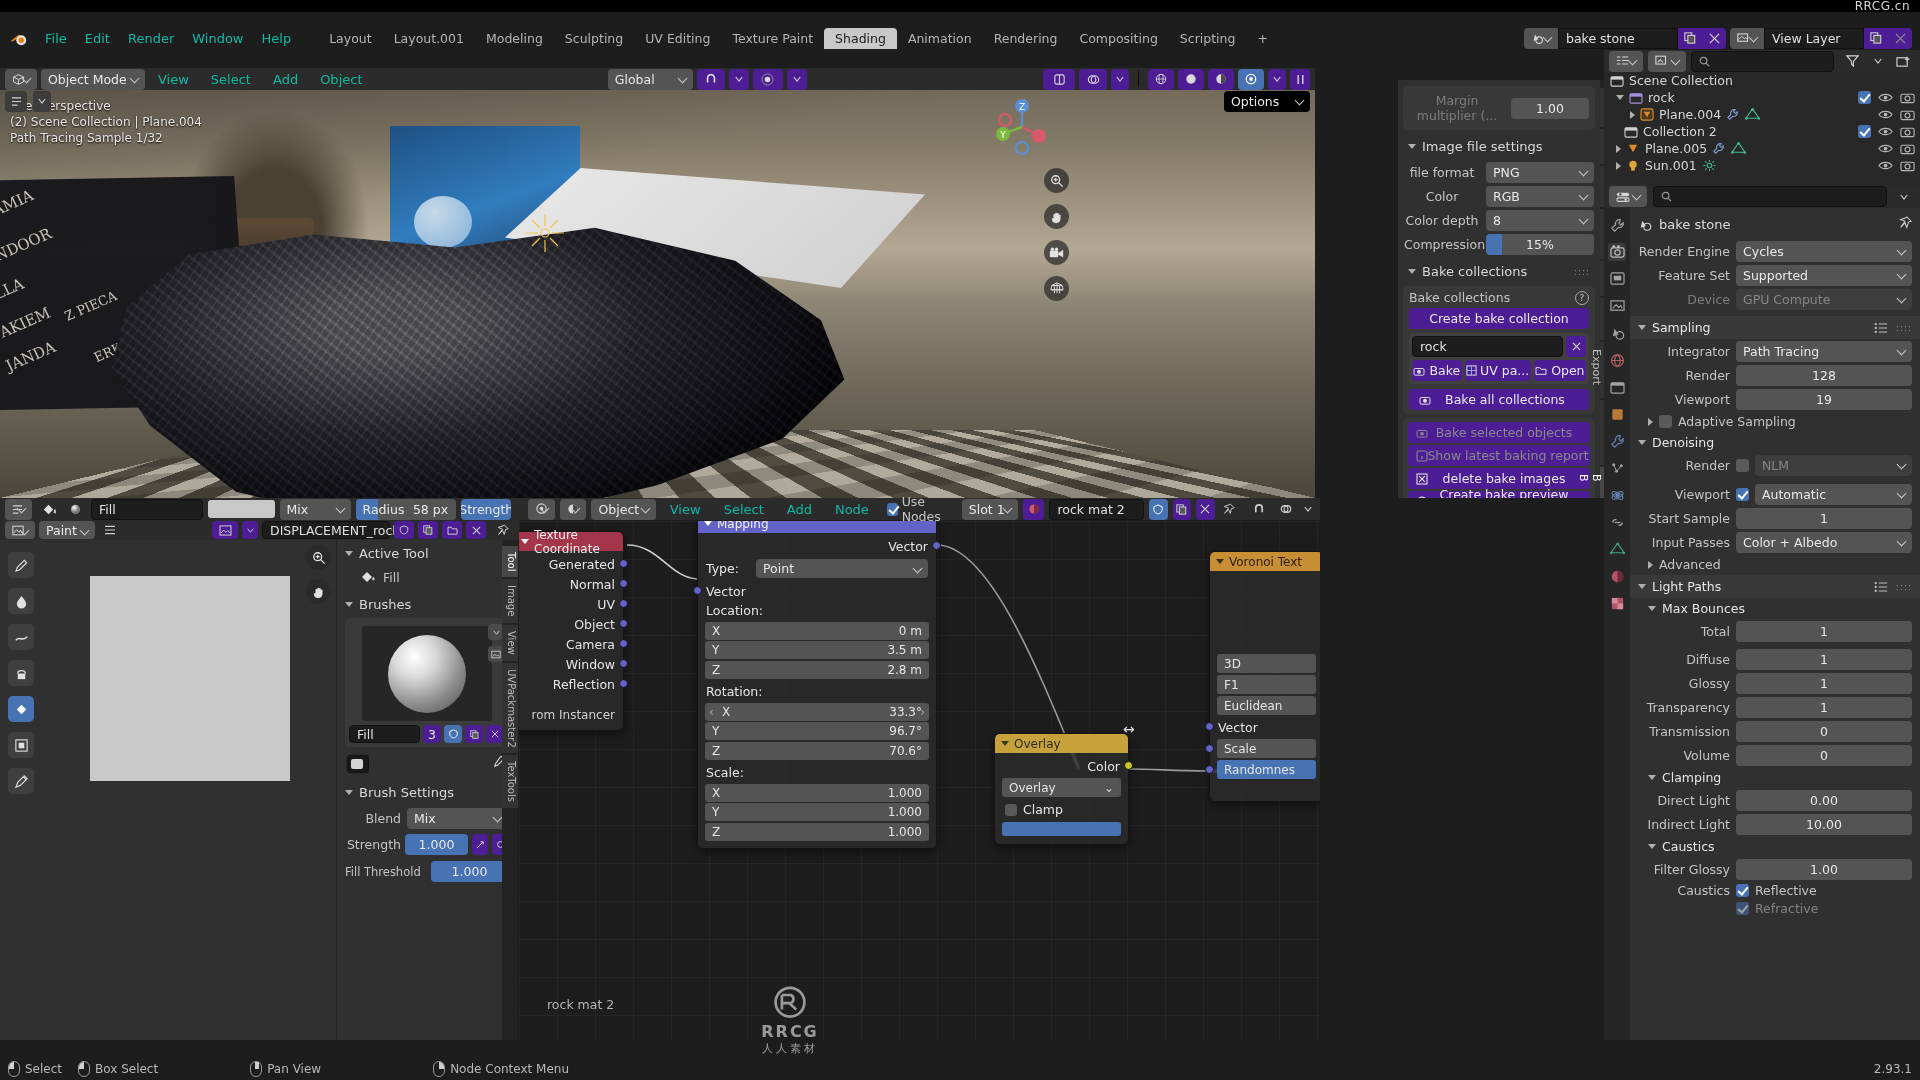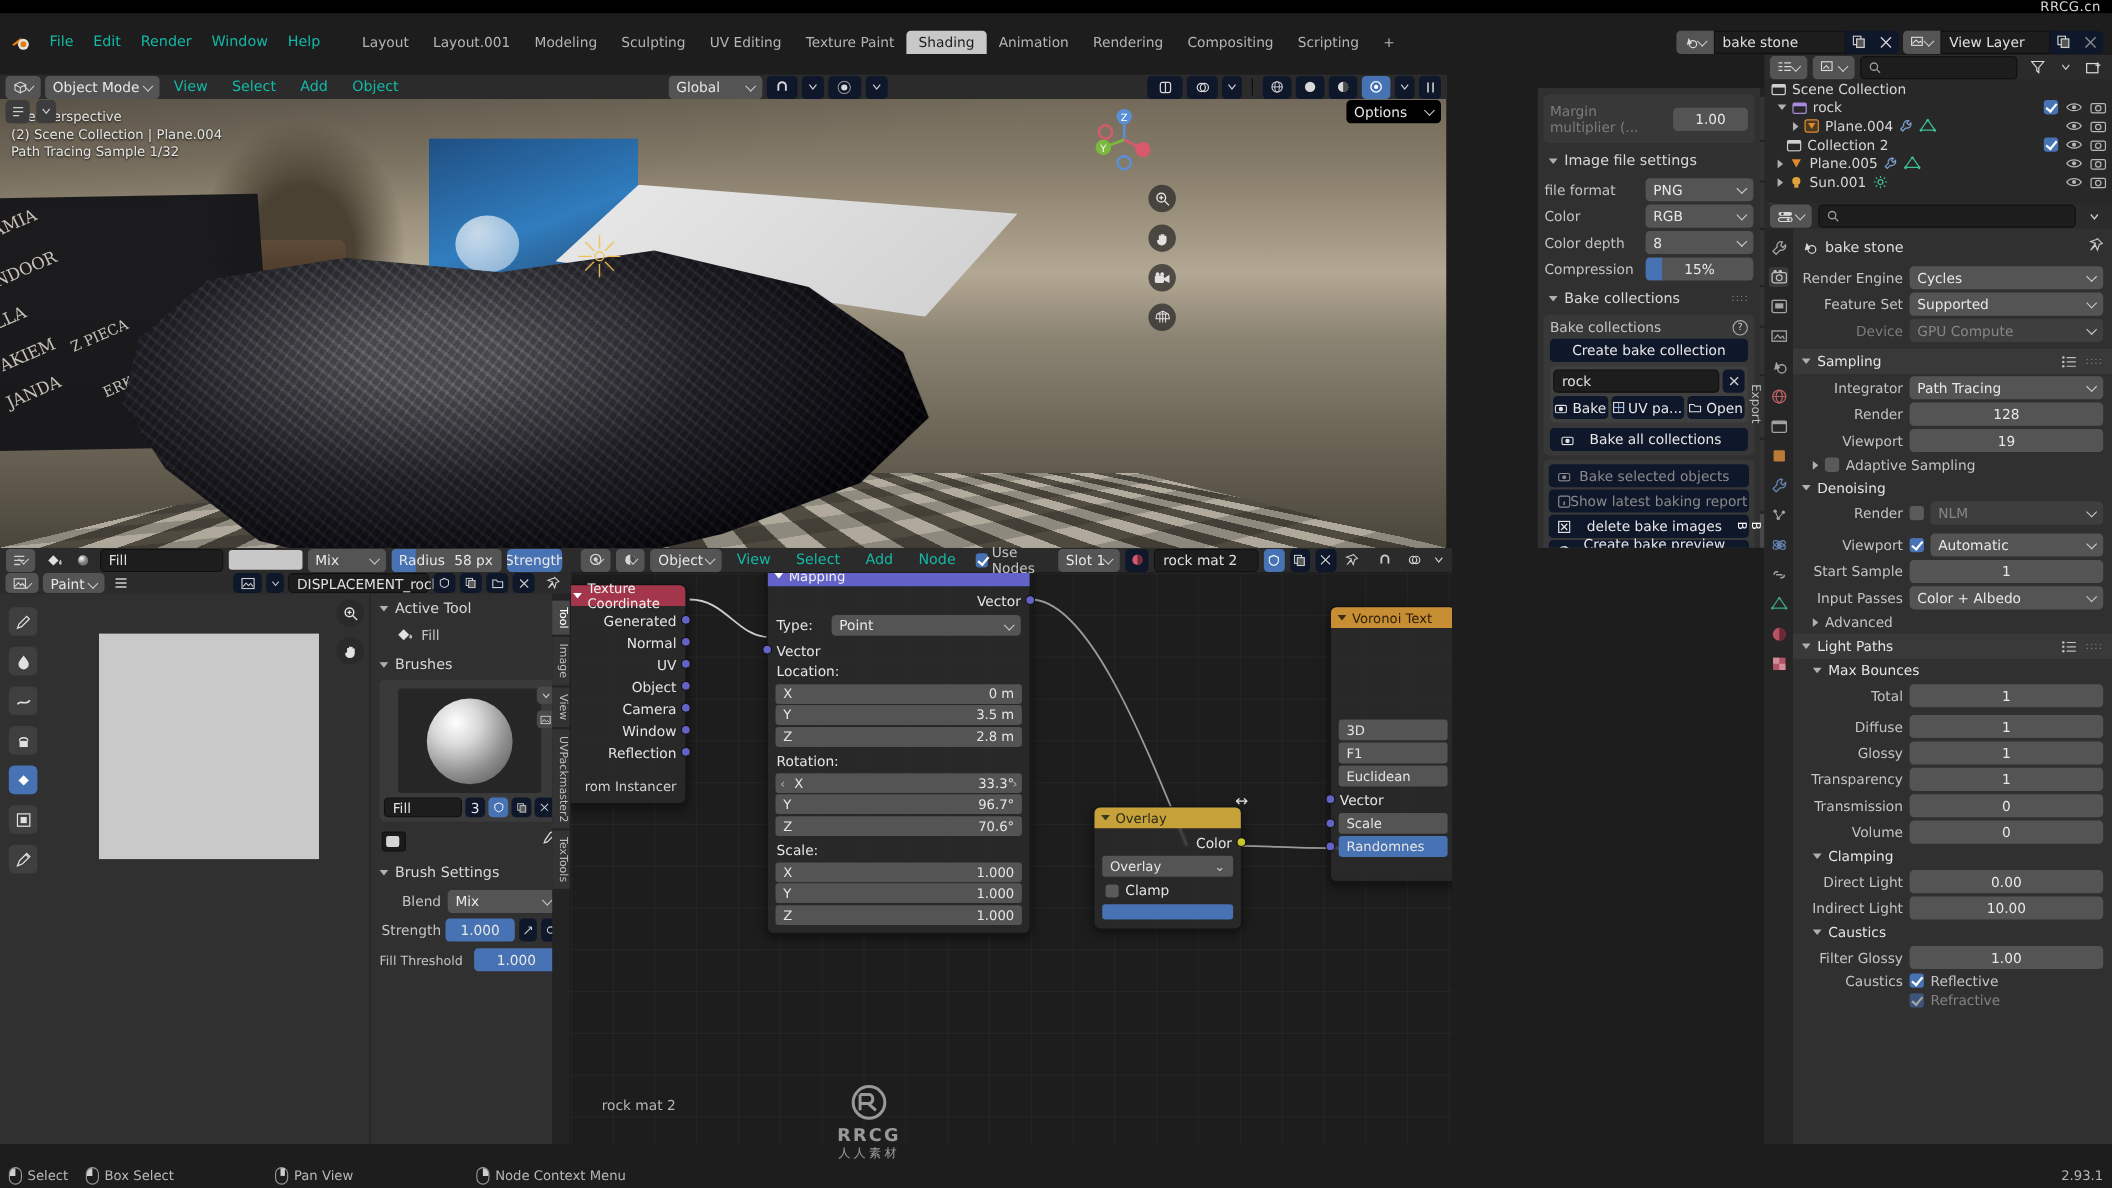--- a/index.html
+++ b/index.html
@@ -9,21 +9,21 @@
 
   
   .row { display:flex; align-items:center; }
   .grow { flex:1 1 auto; }
   .sep { width:1px; height:16px; background:#0d0d0d; margin:0 5px; }
   .menu-item { padding:2px 9px; color:#14b8a6; font-size:13px; white-space:nowrap; }
   .wstab { padding:3px 11px; color:#b5b5b5; font-size:12.5px; border-radius:4px 4px 0 0; white-space:nowrap; }
   .wstab.active { background:#c8c8c8; color:#1a1a1a; }
   .fld { background:#1d1d1d; border:1px solid #111; border-radius:4px; height:21px;
     display:flex; align-items:center; padding:0 7px; font-size:12.5px; color:#e0e0e0; }
-  .btn { background:#0f172a; border-radius:4px; height:21px; display:flex; align-items:center;
+  .btn { background:#4c1d95; border-radius:4px; height:21px; display:flex; align-items:center;
     justify-content:center; font-size:12.5px; color:#e8e8e8; }
   .btn.dis { color:#8a8a8a; }
   .dd { background:#545454; border-radius:4px; height:21px; display:flex; align-items:center;
     padding:0 7px; font-size:12.5px; color:#e8e8e8; position:relative; }
   .dd:after { content:""; position:absolute; right:7px; top:8px; width:6px; height:6px;
     border-right:1.6px solid #c9c9c9; border-bottom:1.6px solid #c9c9c9; transform:rotate(45deg); margin-top:-2px; }
   .numfld { background:#545454; border-radius:4px; height:21px; display:flex; align-items:center;
     justify-content:center; font-size:12.5px; color:#e8e8e8; position:relative; }
   .lbl { color:#c4c4c4; font-size:12.5px; }
   .lbl.dim { color:#7c7c7c; }
@@ -91,21 +91,21 @@
 
   
   #npanel { position:absolute; right:320px; top:80px; width:203px; height:418px;
     background:#303030; border-left:1px solid #1b1b1b; overflow:hidden; }
   #ntabs { position:absolute; right:302px; top:80px; width:18px; height:418px; background:#232323;
     display:flex; flex-direction:column; gap:2px; padding-top:8px; }
   .ntab { writing-mode:vertical-rl; background:#333; color:#bdbdbd; font-size:11px;
     padding:7px 2px; border-radius:0 3px 3px 0; }
   .ntab.active { background:#474747; color:#fff; }
   .np-sec { background:#383838; margin:4px 5px; border-radius:5px; padding:4px 6px; }
-  .np-row { display:flex; align-items:center; gap:16px; margin:3px 0; }
+  .np-row { display:flex; align-items:center; gap:6px; margin:3px 0;text-align:center; }
   .np-row .lbl { width:76px; flex:0 0 76px; }
   .np-row .dd, .np-row .numfld { flex:1 1 auto; }
 
   
   #outliner { position:absolute; left:1604px; top:50px; width:316px; height:135px; background:#282828; }
   #olhdr { height:22px; background:#2b2b2b; display:flex; align-items:center; gap:5px; padding:0 5px; }
   .ol-row { height:17px; display:flex; align-items:center; font-size:12.5px; color:#d6d6d6; padding:0 5px; gap:5px; }
   .ol-right { margin-left:auto; display:flex; gap:7px; align-items:center; }
 
   

